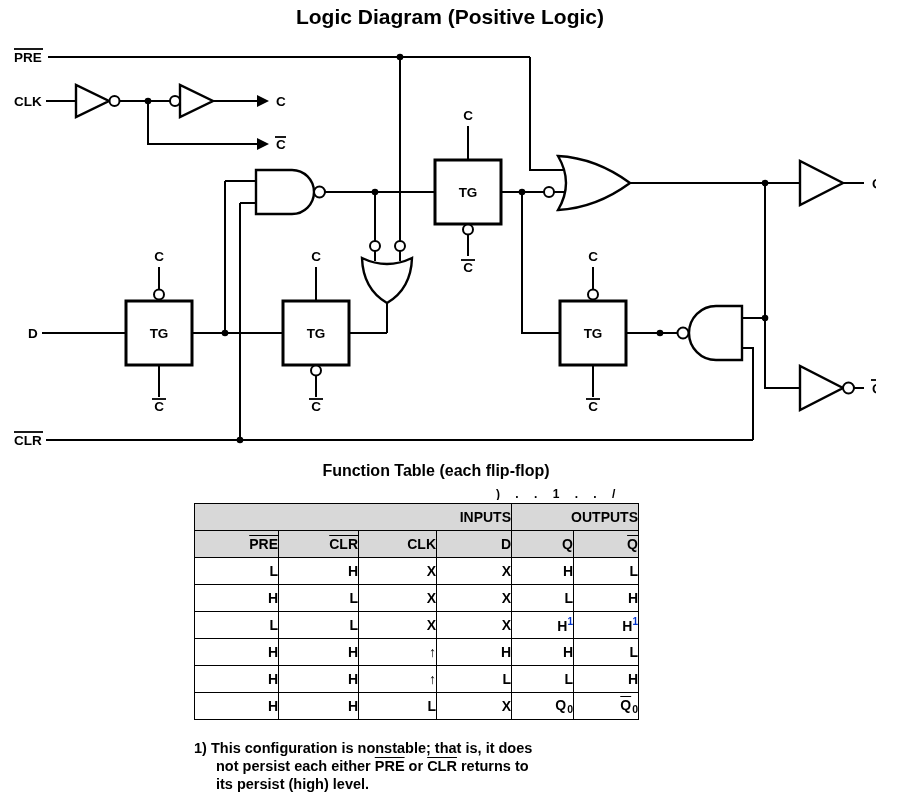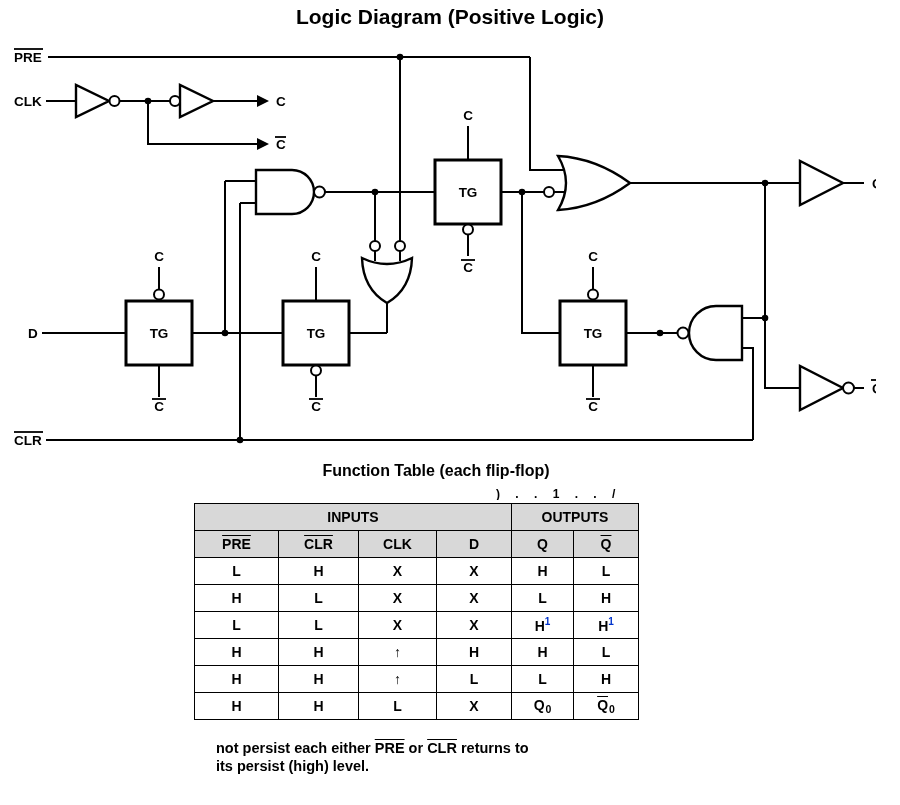--- a/index.html
+++ b/index.html
@@ -17,21 +17,21 @@
   .tgs rect { stroke:#000; stroke-width:3; fill:#fff; }
   .ovl-line { stroke:#000; stroke-width:1.8; }
   svg text { font-family:"Liberation Sans",sans-serif; font-weight:bold; font-size:13.5px; fill:#000; }
 
   .ft-title { position:absolute; top:462px; left:0; width:872px; text-align:center;
     font-size:16px; font-weight:bold; color:#000; }
   .artifact { position:absolute; left:496px; top:487px; width:150px; height:13px; overflow:hidden;
     font-size:12px; font-weight:bold; letter-spacing:6px; color:#000; }
 
   table.ft-table { position:absolute; left:194px; top:503px; border-collapse:collapse; }
-  .ft-table th, .ft-table td { border:1px solid #000; text-align:center; vertical-align:middle;
+  .ft-table th, .ft-table td { border:1px solid #000; text-align:right; vertical-align:middle;
     font-size:14px; font-weight:bold; color:#000; padding:0; height:26px; }
   .ft-table th { background:#d8d8d8; }
   .ft-table td { background:#fff; }
   .c0{width:83px} .c1{width:79px} .c2{width:77px} .c3{width:74px} .c4{width:61px} .c5{width:64px}
   .ovl { text-decoration:overline; }
   sup.fnref { color:#0033cc; font-size:10px; font-weight:bold; }
   .ft-table sub { font-size:10.5px; margin-left:1px; }
 
   .footnote { position:absolute; left:194px; top:739px; font-size:14.5px; font-weight:bold;
     color:#000; line-height:18px; }
@@ -240,17 +240,18 @@
           <td class="c1"><span>H</span></td>
           <td class="c2"><span>L</span></td>
           <td class="c3"><span>X</span></td>
           <td class="c4"><span>Q</span><sub>0</sub></td>
           <td class="c5"><span class="ovl">Q</span><sub>0</sub></td>
         </tr>
       </tbody>
   </table>
 
   <div class="footnote">
+      <div class="fn-line"><span>1) This configuration is nonstable; that is, it does</span></div>
       <div class="fn-line indent"><span>not persist each either </span><span class="ovl">PRE</span><span> or </span><span class="ovl">CLR</span><span> returns to</span></div>
       <div class="fn-line indent"><span>its persist (high) level.</span></div>
     </div>
 
 </div>
 
 </body></html>

